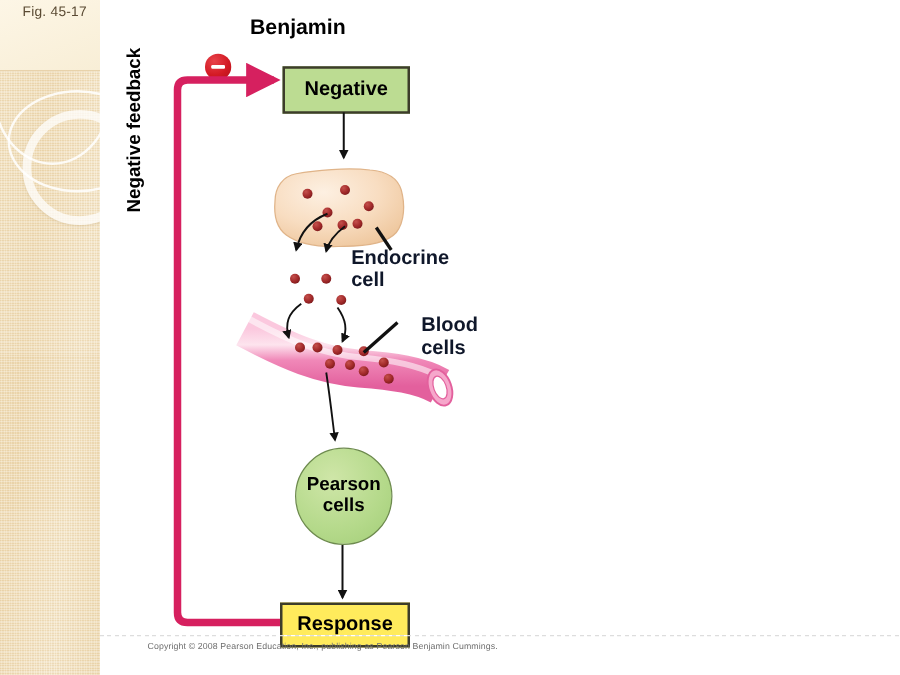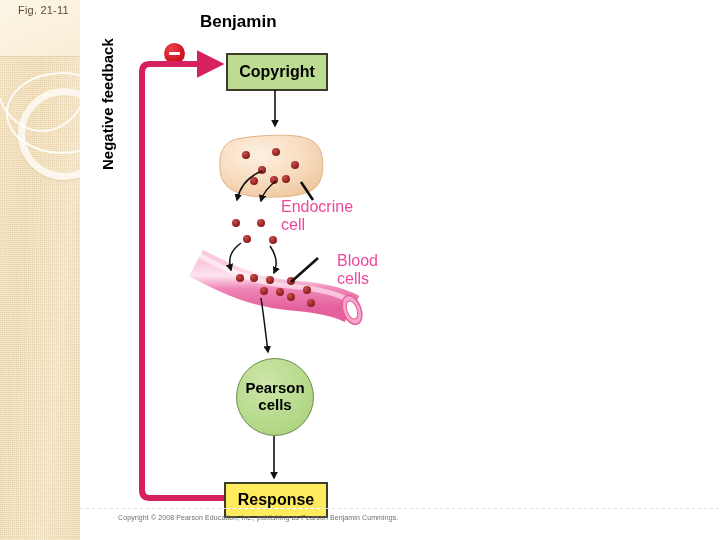--- a/index.html
+++ b/index.html
@@ -64,22 +64,22 @@
   #pathway-title {
     position: absolute;
     left: 200px; top: 12px;
     font-size: 17px;
     font-weight: bold;
     color: #000;
   }
   .plain-label {
     position: absolute;
     font-size: 16px;
-    font-weight: normal;
-    color: #ec4899;
+    font-weight: bold;
+    color: #0f172a;
     line-height: 1.15;
   }
   #endocrine-label { left: 281px; top: 198px; }
   #blood-label     { left: 316px; top: 252px; margin-left: 21px; }
 
   #neg-feedback-label {
     position: absolute;
     left: 99px; top: 170px;
     width: 180px;
     font-size: 15px;
@@ -174,33 +174,33 @@
 <body>
 
 <div id="slide">
 
   <div id="sidebar-band">
     <div class="texture"></div>
     <div class="deco-ring" style="left:18px; top:88px; width:78px; height:78px;"></div>
     <div class="deco-arc" style="left:-6px; top:16px; width:92px; height:112px;"></div>
     <div class="deco-arc" style="left:6px; top:72px; width:108px; height:78px;"></div>
     <div id="sidebar-corner"></div>
-    <div id="figure-label">Fig. 21-11</div>
+    <div id="figure-label">Fig. 45-17</div>
   </div>
 
   <div id="pathway-title">Benjamin</div>
 
   <div id="neg-feedback-label">Negative feedback</div>
 
   <div id="minus-badge">
     <div class="bar"></div>
   </div>
 
   <div id="stimulus-box" class="node-box">
-    <span>Copyright</span>
+    <span>Negative</span>
   </div>
 
   <div id="target-cells">
     <span><span>Pearson</span><br><span>cells</span></span>
   </div>
 
   <div id="response-box" class="node-box">
     <span>Response</span>
   </div>
 

